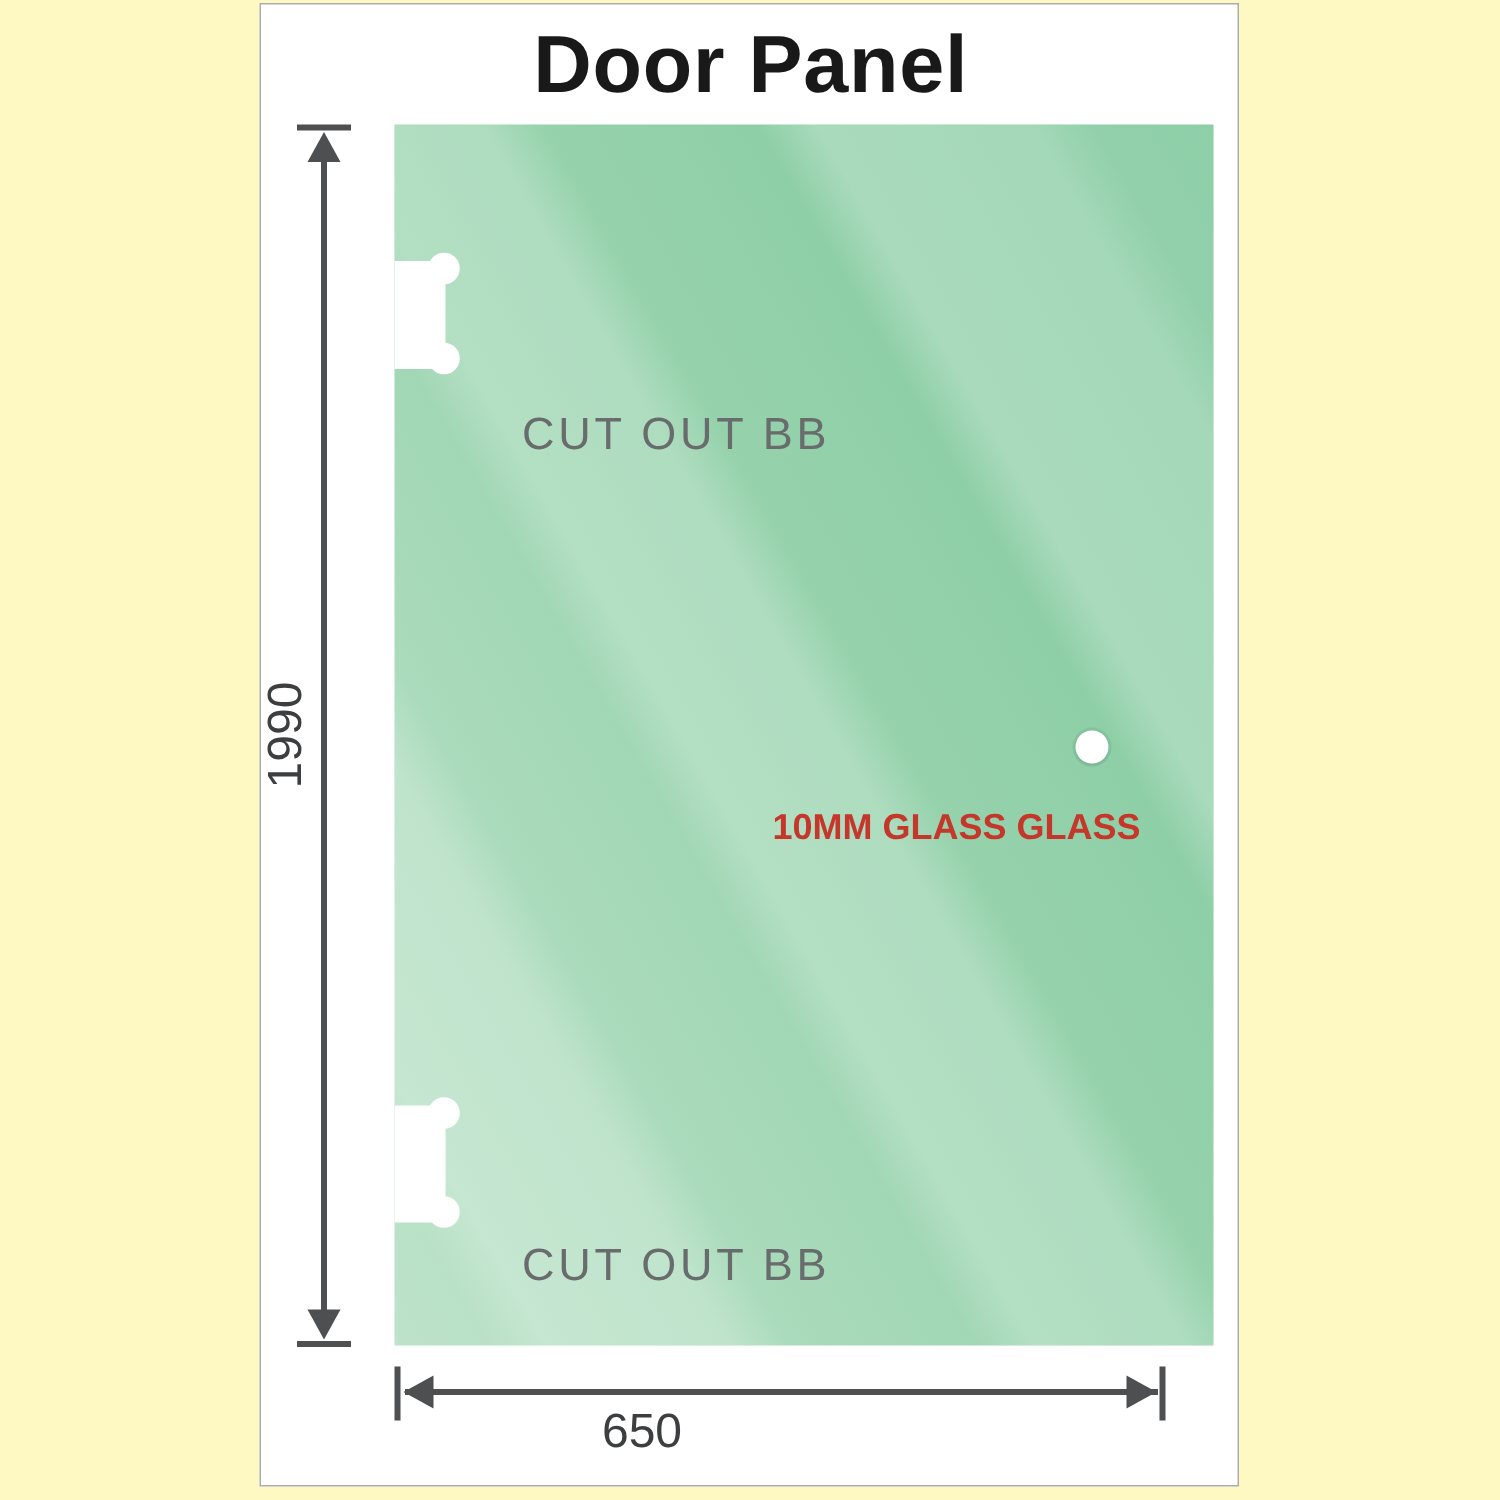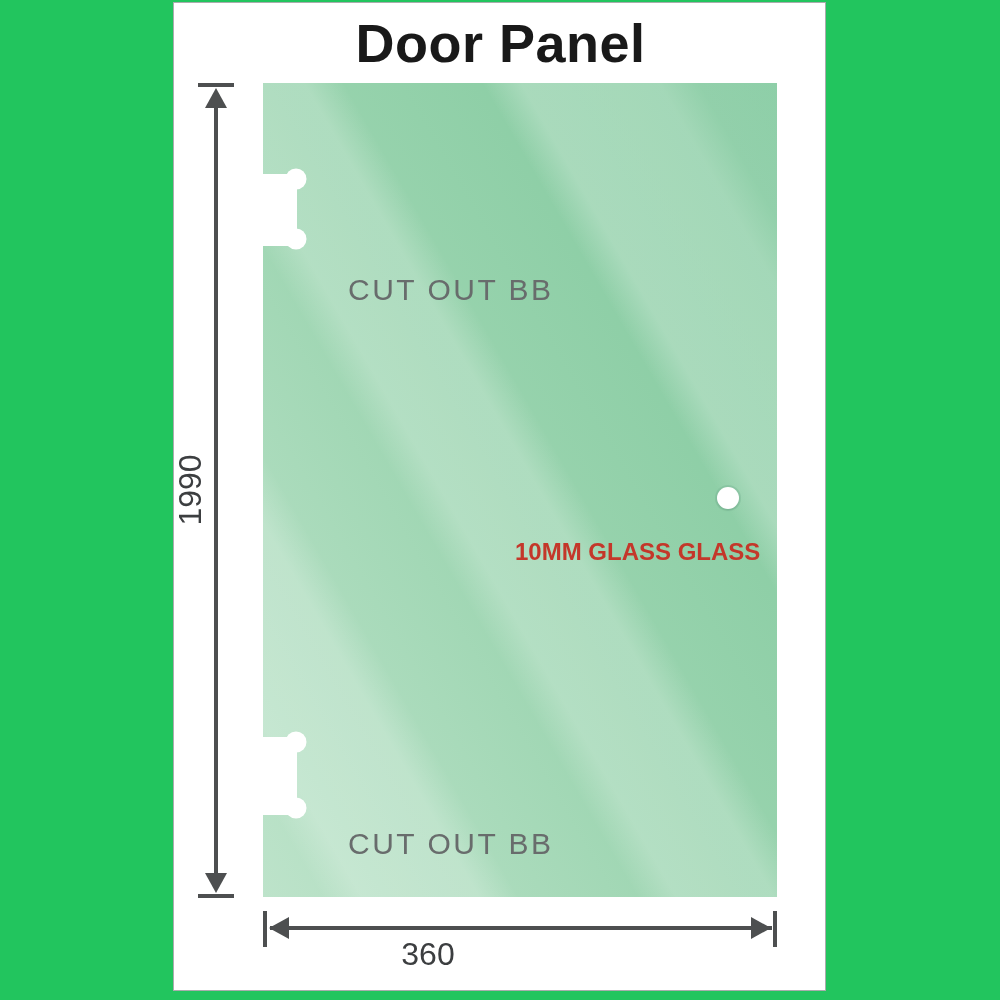--- a/index.html
+++ b/index.html
@@ -1,20 +1,20 @@
 <!DOCTYPE html>
 <html style="--title-color: #191919; --frame-border: #aaacad; --glass-dark: #7fc89c; --glass-light: #bde3ca; --label-gray: #686c6c; --hole-red: #c4372a; --dimension-line: #4d4f50;"><head>
 <meta charset="utf-8">
 <style>
   html, body { margin: 0; padding: 0; background: #ffffff; }
   #canvas {
     position: relative;
     width: 1000px;
     height: 1000px;
-    background: #22c55e;
+    background: #fef9c3;
     font-family: "Liberation Sans", sans-serif;
     overflow: hidden;
   }
   .frame {
     position: absolute;
     left: 173px; top: 2px;
     width: 653px; height: 989px;
     border: 1px solid var(--frame-border, #aaacad);
     background: #ffffff;
     box-sizing: border-box;
@@ -39,20 +39,21 @@
         rgba(255,255,255,0.22) 10%, rgba(255,255,255,0.22) 22%,
         rgba(255,255,255,0)    26%, rgba(255,255,255,0)    38%,
         rgba(255,255,255,0.22) 42%, rgba(255,255,255,0.22) 52%,
         rgba(255,255,255,0)    56%, rgba(255,255,255,0)    70%,
         rgba(255,255,255,0.25) 74%, rgba(255,255,255,0.25) 88%,
         rgba(255,255,255,0.12) 92%, rgba(255,255,255,0.12) 100%),
       linear-gradient(60deg,
         var(--glass-light, #bde3ca) 0%,
         #9ad4af 48%,
         var(--glass-dark, #7fc89c) 100%);
+    padding-left: 32px;
   }
   .cutout { position: absolute; left: 0; }
   .cutout-top    { top: 85px; }
   .cutout-bottom { top: 648px; }
   .cutout-label {
     position: absolute;
     left: 85px;
     font-size: 30px;
     letter-spacing: 2.5px;
     color: var(--label-gray, #686c6c);
@@ -159,15 +160,15 @@
   <div class="dim v-tick-b"></div>
   <div class="arrow arrow-up"></div>
   <div class="arrow arrow-down"></div>
   <div class="dim-text height-value">1990</div>
 
   <div class="dim h-line"></div>
   <div class="dim h-tick-l"></div>
   <div class="dim h-tick-r"></div>
   <div class="arrow arrow-left"></div>
   <div class="arrow arrow-right"></div>
-  <div class="dim-text width-value">360</div>
+  <div class="dim-text width-value">650</div>
 
 </div>
 
 </body></html>

